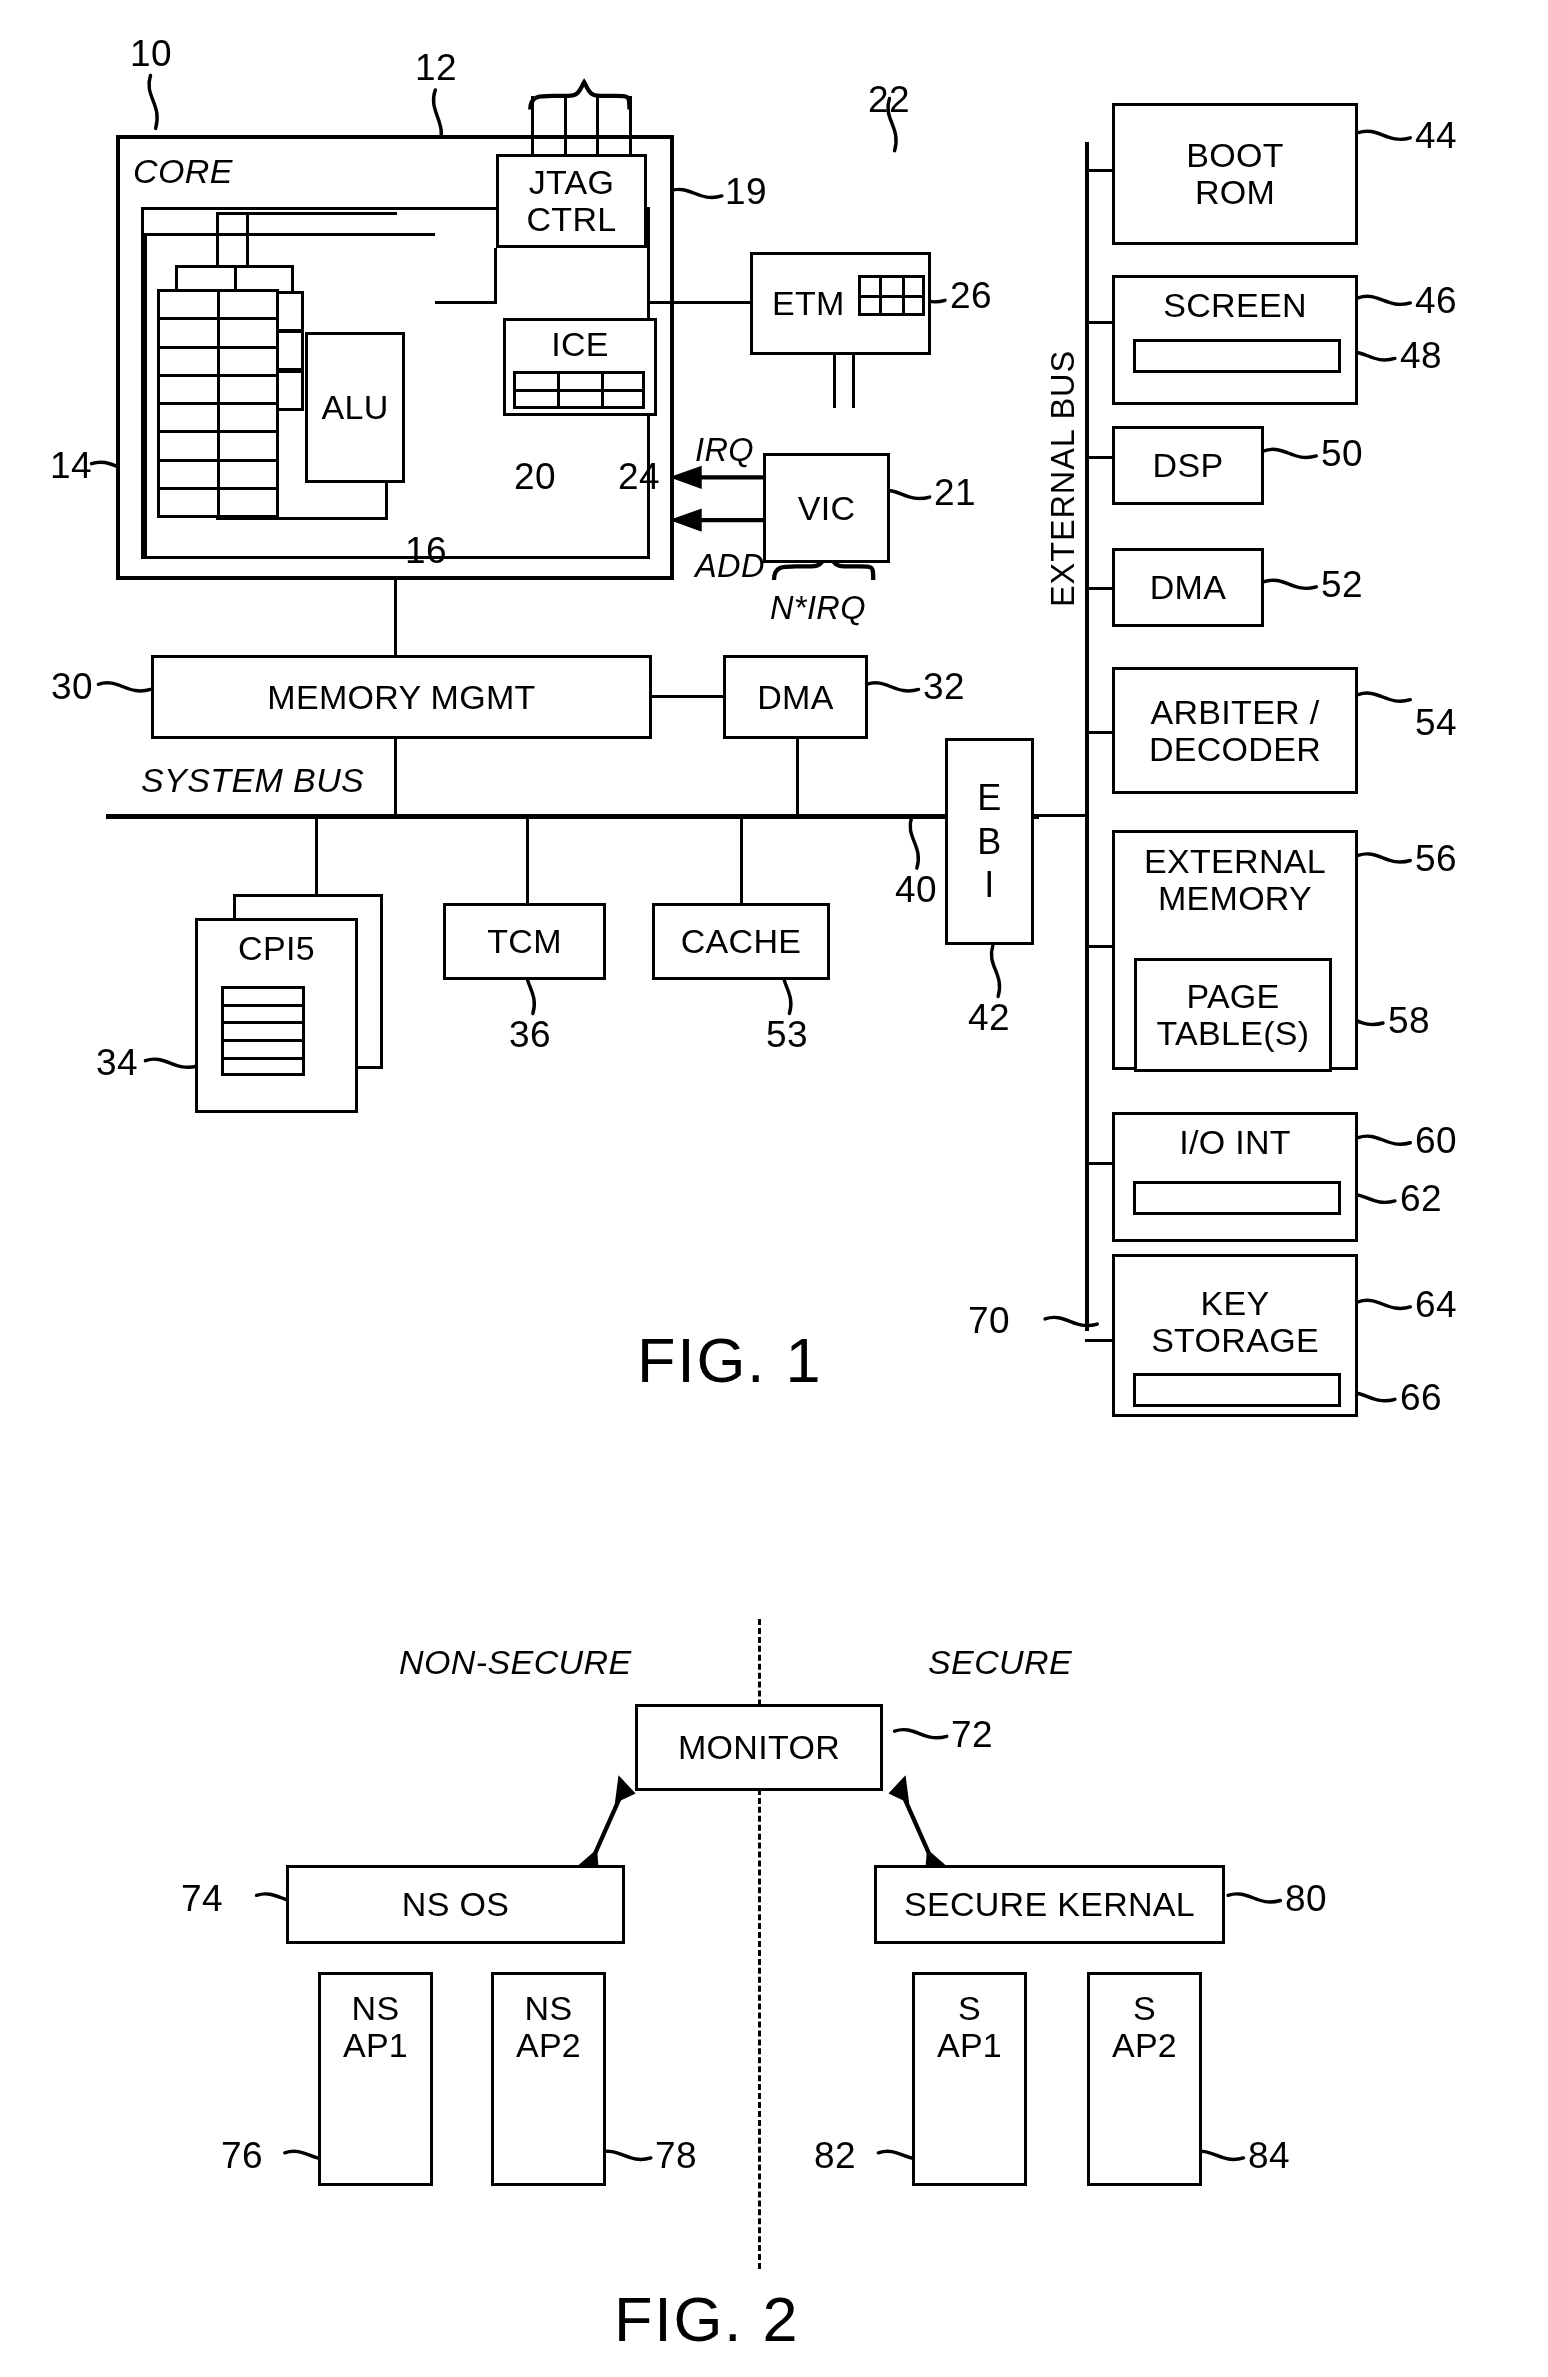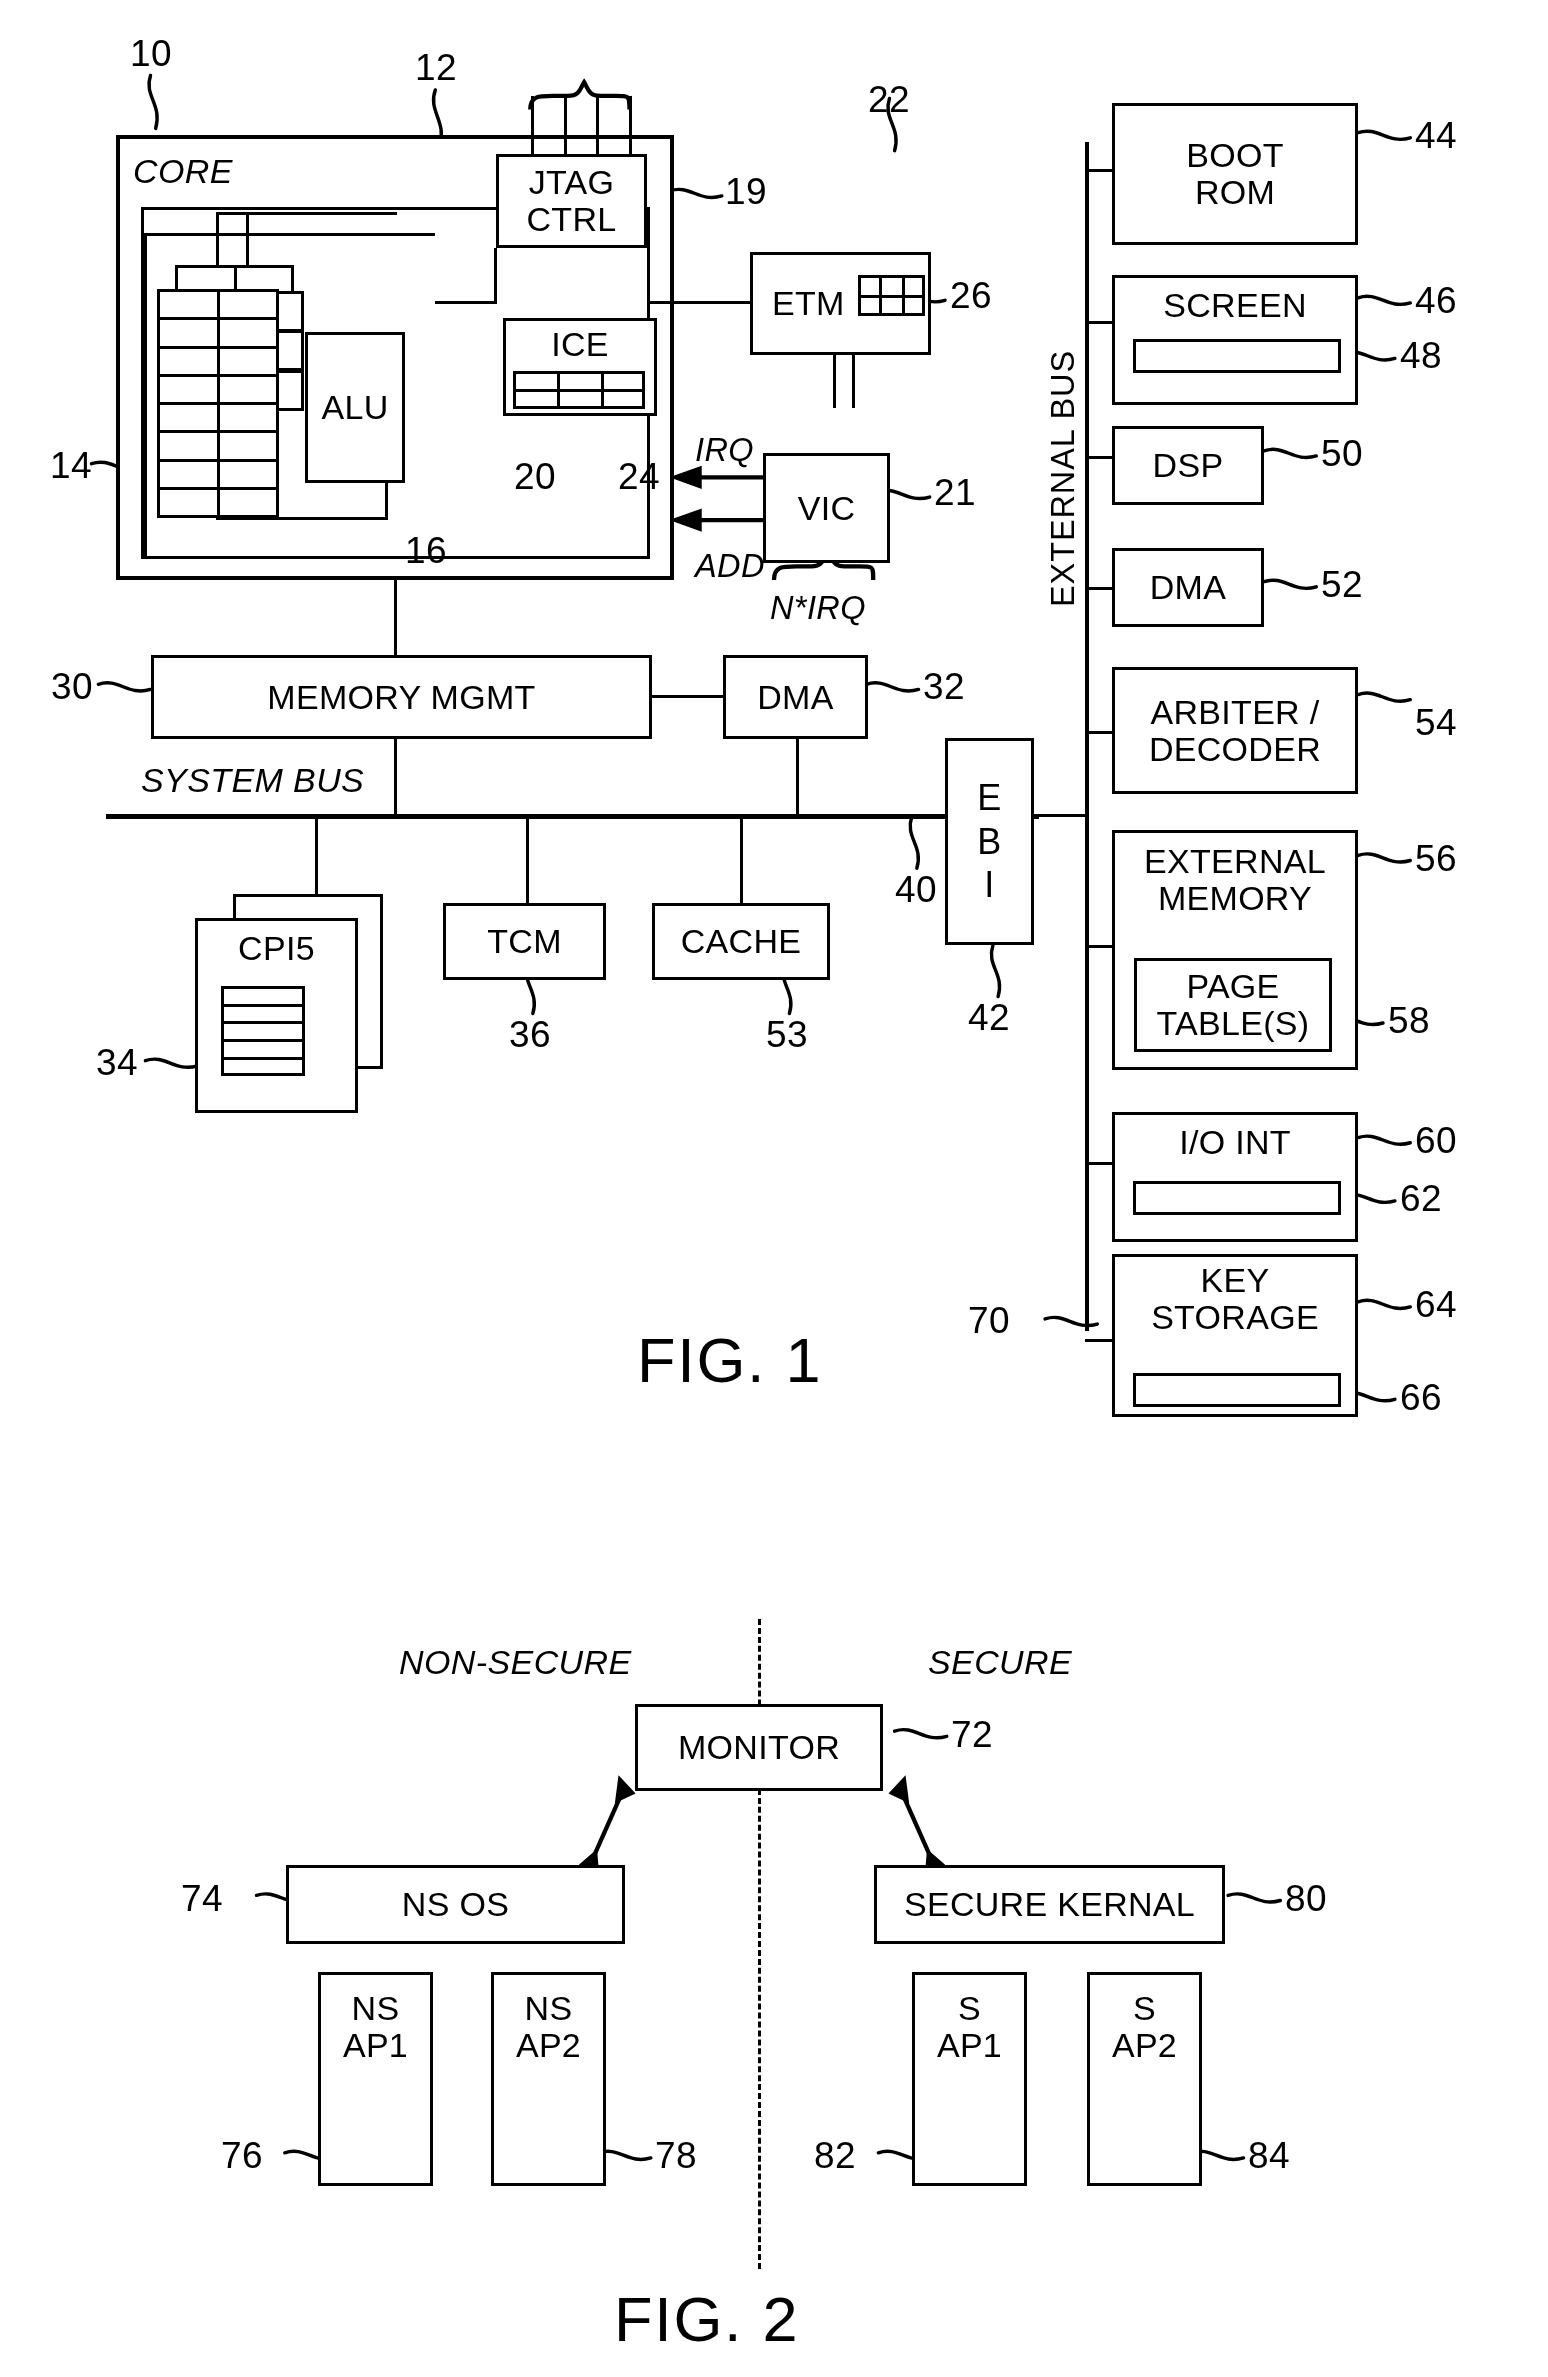--- a/index.html
+++ b/index.html
@@ -374,31 +374,31 @@
   <div class="box" style="left:1112px; top:667px; width:246px; height:127px; font-size:34px;">
     <span class="ln">ARBITER /</span>
     <span class="ln">DECODER</span>
   </div>
 
   <div class="box" style="left:1112px; top:830px; width:246px; height:240px; justify-content:flex-start; padding-top:10.3px; font-size:34px;">
     <span class="ln">EXTERNAL</span>
     <span class="ln">MEMORY</span>
   </div>
 
-  <div class="box" style="left:1134px; top:958px; width:198px; height:94px; font-size:34px;">
+  <div class="box" style="left:1134px; top:958px; width:198px; height:114px; font-size:34px;">
     <span class="ln">PAGE</span>
     <span class="ln">TABLE(S)</span>
   </div>
 
   <div class="box" style="left:1112px; top:1112px; width:246px; height:130px; justify-content:flex-start; padding-top:8.6px; font-size:34px;">
     <span class="ln">I/O INT</span>
   </div>
   <div class="inner" style="left:1133px; top:1181px; width:208px; height:34px;"></div>
 
-  <div class="box" style="left:1112px; top:1254px; width:246px; height:163px; justify-content:flex-start; padding-top:5px; font-size:34px;">
+  <div class="box" style="left:1112px; top:1254px; width:246px; height:163px; justify-content:flex-start; padding-top:28px; font-size:34px;">
     <span class="ln">KEY</span>
     <span class="ln">STORAGE</span>
   </div>
   <div class="inner" style="left:1133px; top:1373px; width:208px; height:34px;"></div>
 
   <div class="ref" style="left:130px; top:32.5px;">10</div>
   <div class="ref" style="left:415px; top:47px;">12</div>
   <div class="ref" style="left:50px; top:445px;">14</div>
   <div class="ref" style="left:405px; top:530px;">16</div>
   <div class="ref" style="left:725px; top:171px;">19</div>

